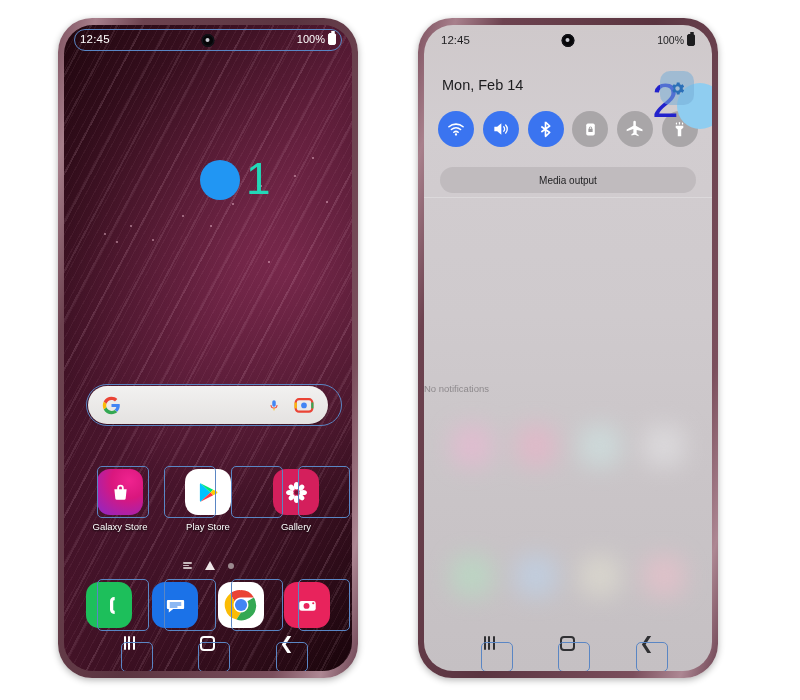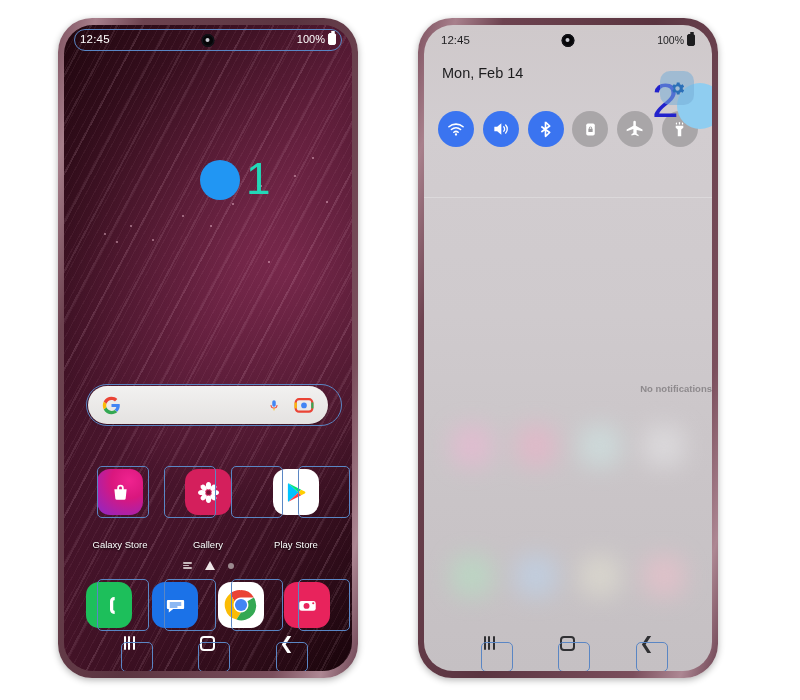--- a/index.html
+++ b/index.html
@@ -105,21 +105,21 @@
   .mic { width:14px; height:19px; position:relative; margin-right:13px;}
   .lens { width:20px; height:20px; position:relative; }
 
   
   .app-row { position:absolute; left:0; right:0; display:flex; justify-content:space-around; z-index:5; }
   #app-row-main { top:444px; padding:0 12px;}
   #dock-row     { top:557px; padding:0 12px;}
   .app { width:56px; display:flex; flex-direction:column; align-items:center; }
   .app-icon { width:46px; height:46px; border-radius:13px; position:relative; overflow:hidden;
               display:flex; align-items:center; justify-content:center; }
-  .app-label { margin-top:24px; font-size:9.5px; color:#ffffff; white-space:nowrap;
+  .app-label { margin-top:6px; font-size:9.5px; color:#ffffff; white-space:nowrap;
                text-shadow:0 1px 2px rgba(0,0,0,.9); }
 
   .ic-galaxystore { background:radial-gradient(circle at 70% 25%, #f0238f 0%, #d9177e 38%, #8a28c9 100%); }
   .ic-gallery     { background:#d41f5c; }
   .ic-playstore   { background:#ffffff; }
   .ic-google-folder{ background:rgba(235,233,232,.92); display:grid; grid-template-columns:repeat(3,1fr);
                      grid-template-rows:repeat(3,1fr); gap:2px; padding:5px; }
   .mini { border-radius:50%; width:100%; height:100%; }
   .ic-phone   { background:#1dbf5b; }
   .ic-message { background:#1b72e8; }
@@ -151,38 +151,38 @@
   .bh-row { position:absolute; left:0;right:0; display:flex; justify-content:space-around; padding:0 16px;}
   .bh-icon{ width:42px;height:42px;border-radius:14px; }
 
   .qs-statusbar { position:absolute; left:0;right:0;top:0;height:30px; display:flex; align-items:center;
                   justify-content:space-between; padding:0 17px; z-index:6;}
   .qs-time { font-size:11.5px; color:#1d1d1f;}
   .qs-batt-text{ font-size:10.5px;color:#1d1d1f;}
   .batt-dark { width:8px;height:12px;border:1.4px solid #1d1d1f;border-radius:2px;background:#1d1d1f;position:relative;}
   .batt-dark:after{content:"";position:absolute;top:-3px;left:2px;width:4px;height:2px;background:#1d1d1f;border-radius:1px;}
 
-  .qs-date { position:absolute; left:18px; top:40px; font-size:14.5px; color:#1c1c1e; z-index:6;}
+  .qs-date { position:absolute; left:18px; top:52px; font-size:14.5px; color:#1c1c1e; z-index:6;}
 
   .qs-gear { position:absolute; right:18px; top:46px; width:34px;height:34px;border-radius:10px;
              background:rgba(120,175,215,.55); display:flex;align-items:center;justify-content:center; z-index:13;}
 
   .qs-toggles { position:absolute; left:0;right:0; top:86px; display:flex; justify-content:space-between;
                 padding:0 14px; z-index:6;}
   .toggle { width:36px;height:36px;border-radius:50%; display:flex;align-items:center;justify-content:center;}
   .tg-on  { background:#3a74f0; }
   .tg-off { background:#a9a6a8; }
 
   .qs-buttons { position:absolute; left:0;right:0; top:142px; display:flex; gap:10px; padding:0 16px; z-index:6;}
   .qs-pill { flex:1; height:26px; border-radius:13px; background:rgba(180,176,179,.62);
              display:flex;align-items:center;justify-content:center;
              font-size:10px; color:#1f1f21; }
 
-  .qs-nonotif { position:absolute; left:0;right:0; top:358px; text-align:right;
-                font-size:9.5px; color:#8e8a8d; z-index:6;font-weight:bold;}
+  .qs-nonotif { position:absolute; left:0;right:0; top:358px; text-align:left;
+                font-size:9.5px; color:#8e8a8d; z-index:6;}
   .qs-nosim   { position:absolute; left:0;right:0; bottom:52px; text-align:center;
                 font-size:8.5px; color:#6e6a6d; z-index:6;}
   .qs-navbar { position:absolute; left:0;right:0; bottom:8px; height:40px; display:flex;
                justify-content:space-around; align-items:center; z-index:7; padding:0 26px;}
   .qs-navbar .nav-recent i { background:#303033; }
   .qs-navbar .nav-home { border-color:#303033; }
   .qs-navbar .nav-back { color:#303033; }
   .panel-edge{ position:absolute; left:0;right:0; top:172px; height:1px; background:rgba(255,255,255,.25); z-index:5;}
 </style>
 </head>
@@ -255,50 +255,50 @@
         <div class="app">
           <div class="app-icon ic-galaxystore">
             <svg viewBox="0 0 24 24" width="23" height="23">
               <path fill="#fff" d="M5.6 8.6h12.8l-1 9.6a1.6 1.6 0 0 1-1.6 1.4H8.2a1.6 1.6 0 0 1-1.6-1.4zM8.6 8.6V7.2a3.4 3.4 0 0 1 6.8 0v1.4h-1.9V7.2a1.5 1.5 0 0 0-3 0v1.4z"></path>
             </svg>
           </div>
           <div class="app-label">Galaxy Store</div>
         </div>
 
         <div class="app">
+          <div class="app-icon ic-playstore">
+            <svg viewBox="0 0 24 24" width="23" height="23">
+              <path fill="#00c3ff" d="M3.6 2.4 14 12 3.6 21.6a1.6 1.6 0 0 1-.6-1.3V3.7c0-.5.2-1 .6-1.3z"></path>
+              <path fill="#00e676" d="M3.6 2.4 16.9 9.1 14 12z"></path>
+              <path fill="#ffce00" d="M16.9 9.1 20.6 11c.9.5.9 1.5 0 2l-3.7 1.9L14 12z"></path>
+              <path fill="#ff3a44" d="M16.9 14.9 3.6 21.6 14 12z"></path>
+            </svg>
+          </div>
+          <div class="app-label">Play Store</div>
+        </div>
+
+        <div class="app">
           <div class="app-icon ic-gallery">
             <svg viewBox="0 0 24 24" width="25" height="25">
               <g fill="#fff">
                 <ellipse cx="12" cy="5.6" rx="2.5" ry="3.6"></ellipse>
                 <ellipse cx="12" cy="18.4" rx="2.5" ry="3.6"></ellipse>
                 <ellipse cx="5.6" cy="12" rx="3.6" ry="2.5"></ellipse>
                 <ellipse cx="18.4" cy="12" rx="3.6" ry="2.5"></ellipse>
                 <ellipse cx="7.4" cy="7.4" rx="2.4" ry="3.3" transform="rotate(-45 7.4 7.4)"></ellipse>
                 <ellipse cx="16.6" cy="16.6" rx="2.4" ry="3.3" transform="rotate(-45 16.6 16.6)"></ellipse>
                 <ellipse cx="16.6" cy="7.4" rx="2.4" ry="3.3" transform="rotate(45 16.6 7.4)"></ellipse>
                 <ellipse cx="7.4" cy="16.6" rx="2.4" ry="3.3" transform="rotate(45 7.4 16.6)"></ellipse>
               </g>
               <circle cx="12" cy="12" r="2.1" fill="#7d1338"></circle>
             </svg>
           </div>
           <div class="app-label">Gallery</div>
         </div>
 
-        <div class="app">
-          <div class="app-icon ic-playstore">
-            <svg viewBox="0 0 24 24" width="23" height="23">
-              <path fill="#00c3ff" d="M3.6 2.4 14 12 3.6 21.6a1.6 1.6 0 0 1-.6-1.3V3.7c0-.5.2-1 .6-1.3z"></path>
-              <path fill="#00e676" d="M3.6 2.4 16.9 9.1 14 12z"></path>
-              <path fill="#ffce00" d="M16.9 9.1 20.6 11c.9.5.9 1.5 0 2l-3.7 1.9L14 12z"></path>
-              <path fill="#ff3a44" d="M16.9 14.9 3.6 21.6 14 12z"></path>
-            </svg>
-          </div>
-          <div class="app-label">Play Store</div>
-        </div>
-
       </div>
       <div class="hl" style="left:33px;top:441px;width:52px;height:52px;"></div>
       <div class="hl" style="left:100px;top:441px;width:52px;height:52px;"></div>
       <div class="hl" style="left:167px;top:441px;width:52px;height:52px;"></div>
       <div class="hl" style="left:234px;top:441px;width:52px;height:52px;"></div>
 
       <div class="page-ind">
         <span class="pi-lines">
             <i></i>
             <i></i>
@@ -466,20 +466,21 @@
               <rect x="7.4" y="3.2" width="1.5" height="2.6" rx=".7"></rect>
               <rect x="11.2" y="2.6" width="1.5" height="3.2" rx=".7"></rect>
               <rect x="15.1" y="3.2" width="1.5" height="2.6" rx=".7"></rect>
               <path d="M7.2 7.4h9.6v2.4l-2.6 2.2v8.6H9.8v-8.6L7.2 9.8z"></path>
             </g>
           </svg>
         </div>
       </div>
 
       <div class="qs-buttons">
+        <div class="qs-pill">Media output</div>
       </div>
 
       <div class="panel-edge"></div>
 
       <div class="qs-nonotif">No notifications</div>
 
 
       <div class="qs-navbar">
         <div class="nav-btn">
           <span class="nav-recent">

